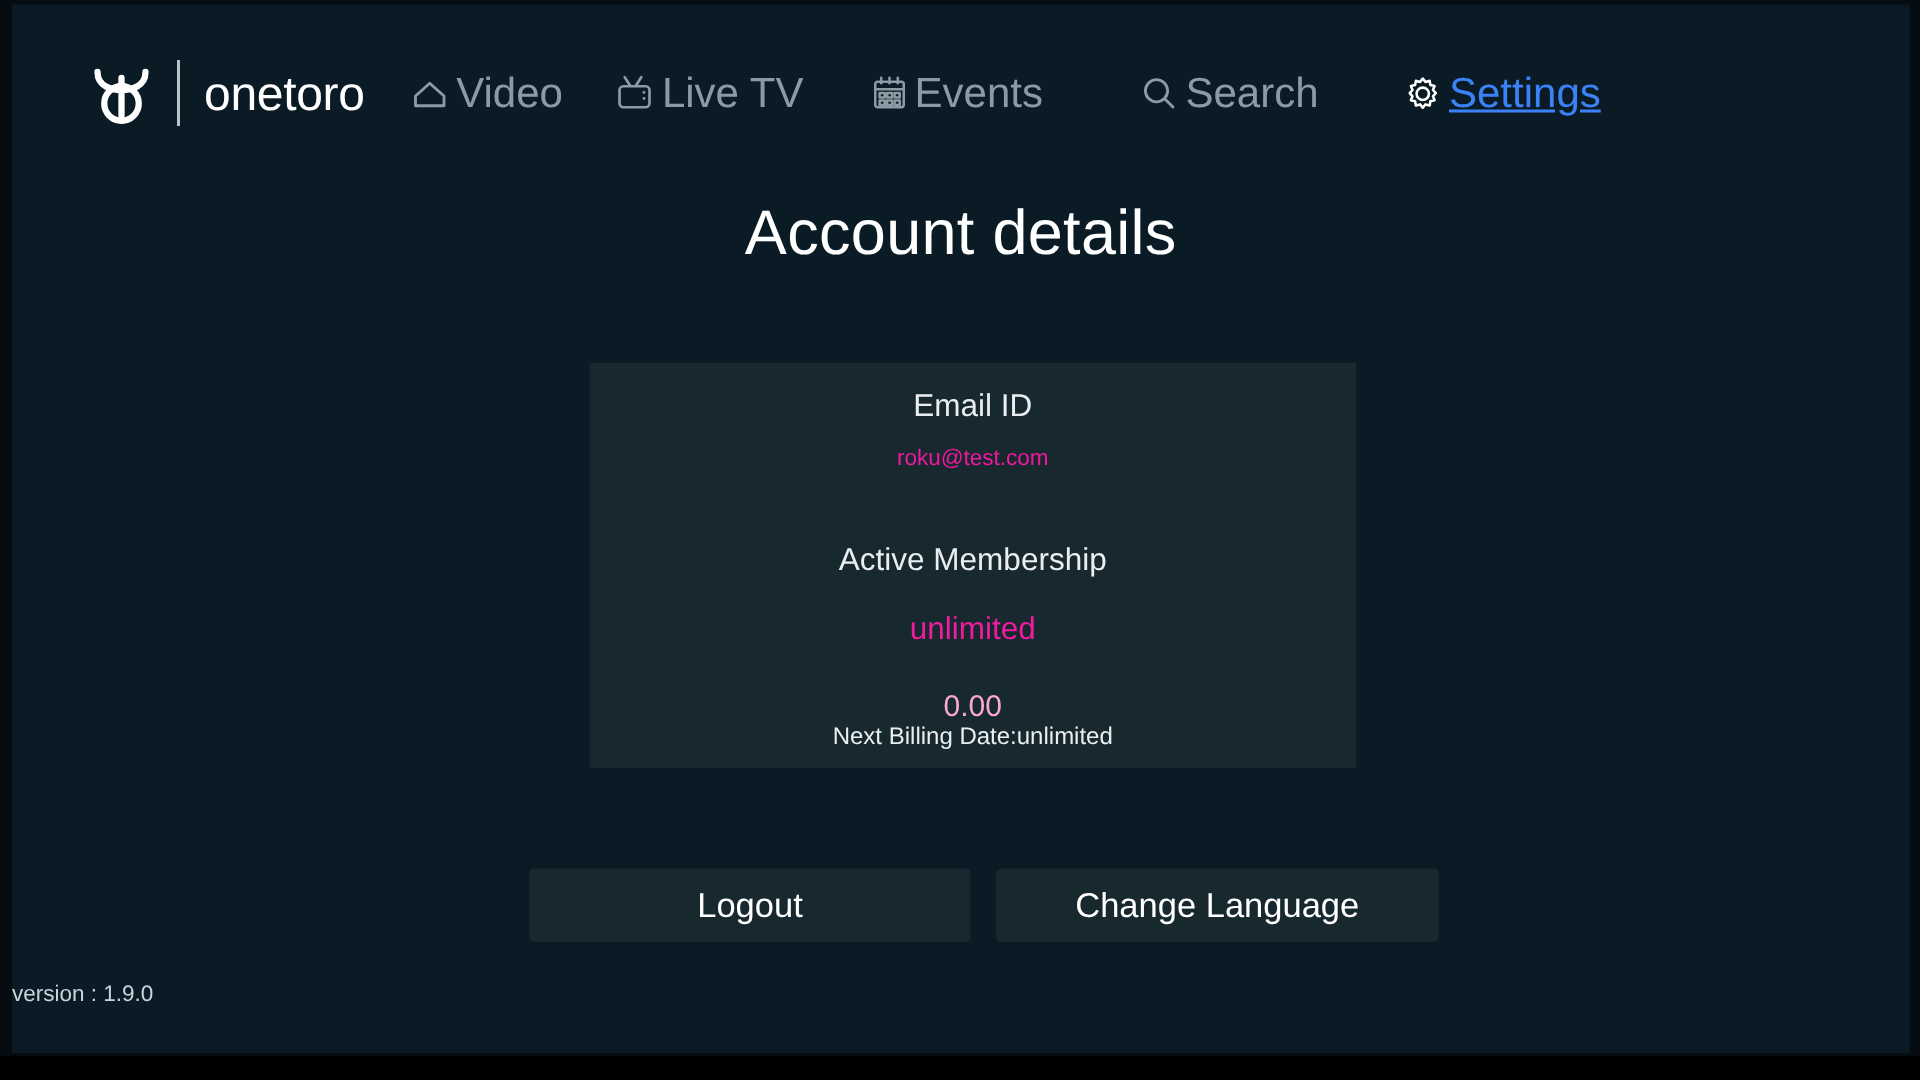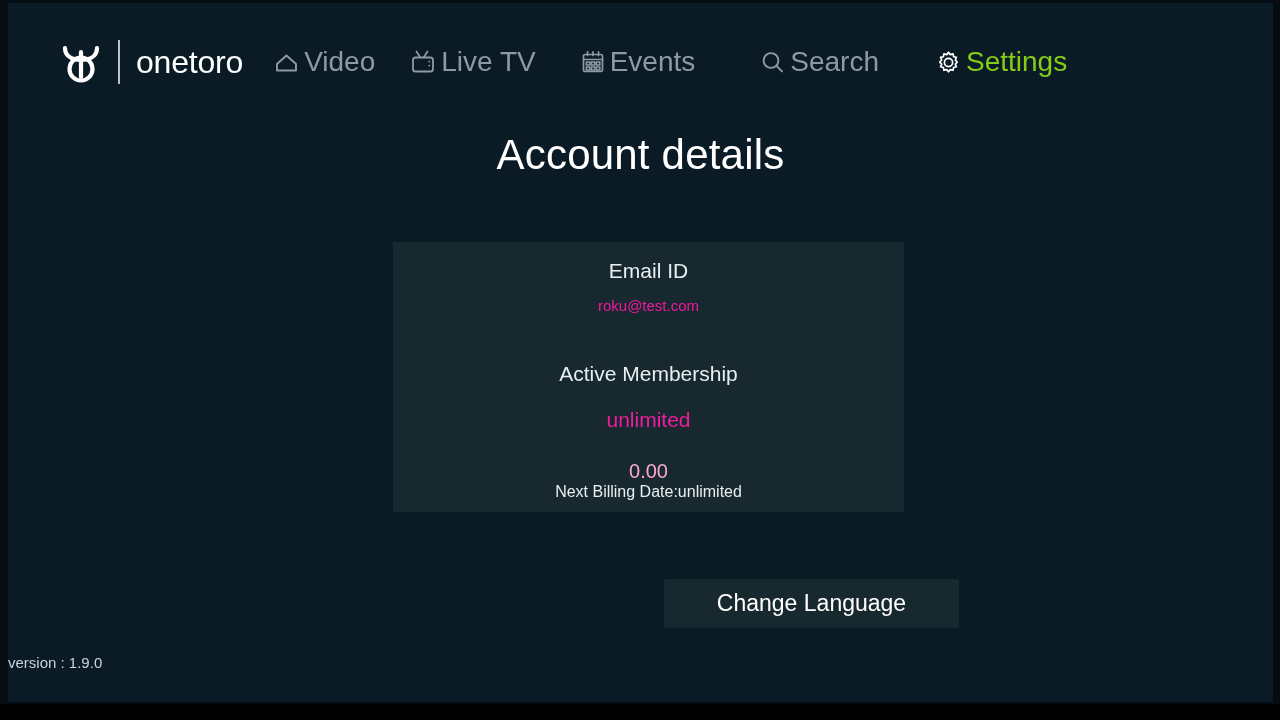--- a/index.html
+++ b/index.html
@@ -49,21 +49,21 @@
     display:flex;
     align-items:center;
     gap:4px;
     color:#8c9aa3;
     font-size:28px;
     font-weight:400;
     cursor:pointer;
     white-space:nowrap;
   }
   .nav-item .nav-icon { display:flex; align-items:center; justify-content:center; }
-  .nav-item.active { color:#84cc16; }
+  .nav-item.active { color:#3b82f6;text-decoration:underline; }
   .nav-item.active .nav-icon svg { stroke:#ffffff; }
   .nav-item .nav-icon svg { stroke:#8c9aa3; }
   #nav-video    { margin-left:30px; }
   #nav-livetv   { margin-left:34px; }
   #nav-events   { margin-left:44px; }
   #nav-search   { margin-left:64px; }
   #nav-settings { margin-left:56px; }
 
   
   #page-title {
@@ -224,17 +224,18 @@
   <div id="account-card">
     <div id="email-label" class="field-label">Email ID</div>
     <div id="email-value" class="field-value-accent">roku@test.com</div>
 
     <div id="membership-label" class="field-label">Active Membership</div>
     <div id="membership-plan" class="field-value-accent">unlimited</div>
     <div id="membership-price" class="field-value-accent">0.00</div>
     <div id="next-billing">Next Billing Date:unlimited</div>
   </div>
 
+  <button class="tv-button" id="logout-button">Logout</button>
   <button class="tv-button" id="change-language-button">Change Language</button>
 
   <div id="version-text">version : 1.9.0</div>
 
 </div>
 
 </body></html>

